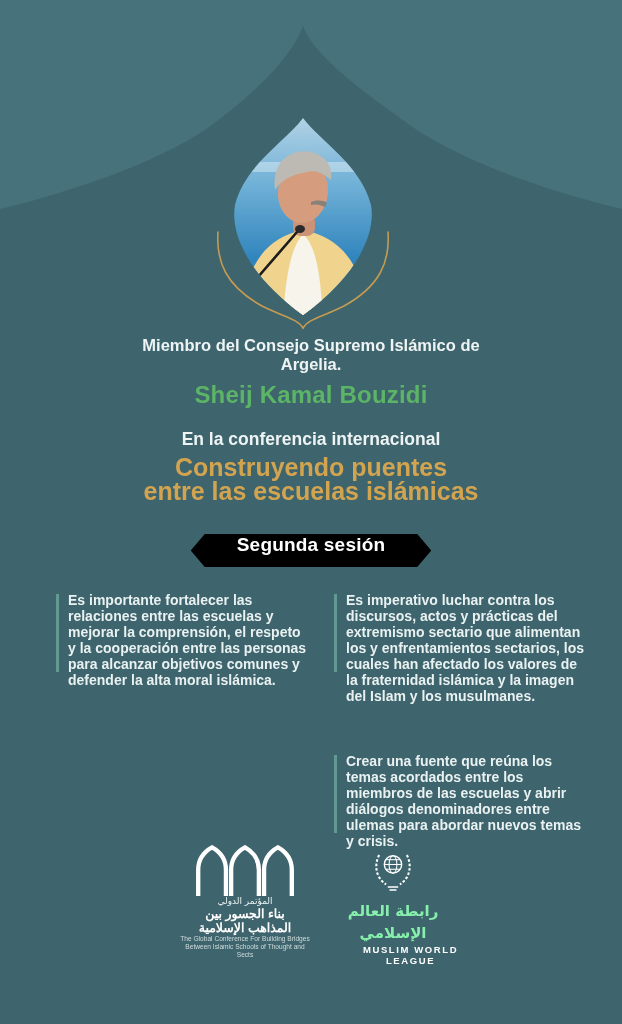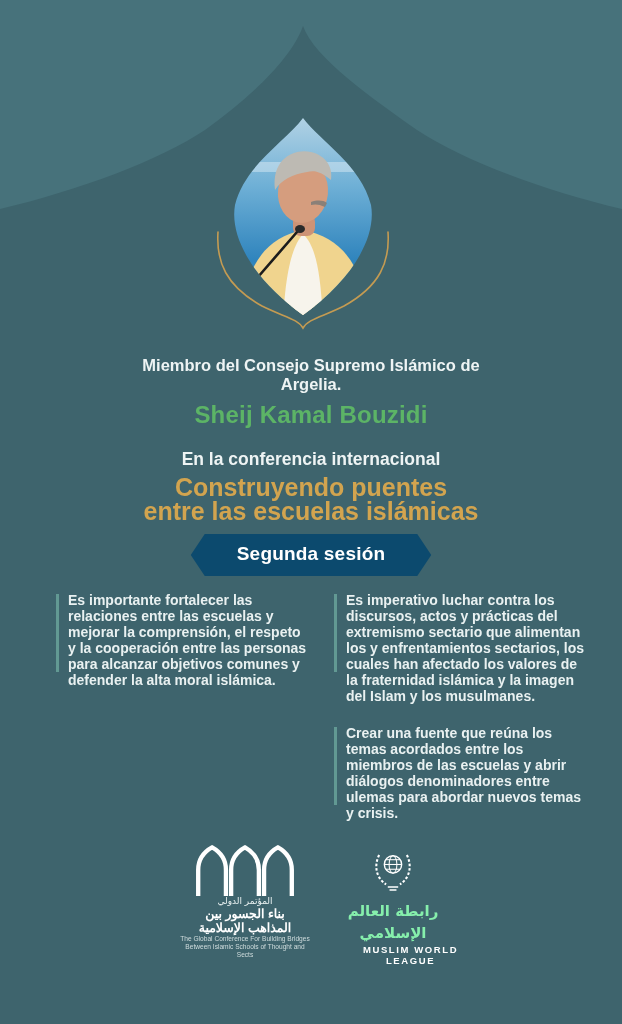--- a/index.html
+++ b/index.html
@@ -12,41 +12,41 @@
     overflow:hidden;
     font-family:"Liberation Sans", sans-serif;
     color:#e9f1f1;
   }
   
   #dome-svg{position:absolute;left:0;top:0;width:622px;height:1024px;}
   
   #photo-svg{position:absolute;left:223px;top:110px;width:160px;height:215px;}
   #goldline-svg{position:absolute;left:210px;top:220px;width:186px;height:112px;}
   
-  .center-text{position:absolute;left:0;width:622px;text-align:center;margin-top:20px;}
+  .center-text{position:absolute;left:0;width:622px;text-align:center;}
   .role-line{font-size:16.5px;line-height:19px;font-weight:600;color:#eef4f4;}
   #speaker-role{top:336px;}
   #speaker-name{top:381px;font-size:24px;font-weight:bold;color:#5cb466;letter-spacing:.2px;}
   #conf-kicker{top:429px;font-size:17.5px;font-weight:600;color:#eef4f4;}
   .conf-title-line{font-size:25px;line-height:24px;font-weight:bold;color:#d2a44f;}
   #conf-title{top:455px;}
   
   #session-badge{
     position:absolute;top:534px;left:50%;transform:translateX(-50%);
-    background:#0c4a6e;
-    padding:9px 46px 11px;
+    background:#000000;
+    padding:0 46px 11px;
     clip-path:polygon(14px 0,calc(100% - 14px) 0,100% 50%,calc(100% - 14px) 100%,14px 100%,0 50%);
     font-size:19px;font-weight:bold;color:#fff;letter-spacing:.2px;
   }
   
   #points{
     position:absolute;top:592px;left:56px;width:530px;
     display:flex;gap:26px;
   }
-  .col{width:252px;display:flex;flex-direction:column;}
+  .col{width:252px;display:flex;flex-direction:column;gap:28px;}
   .point{
     position:relative;
     padding-left:12px;
     margin-bottom:21px;
     font-size:14px;line-height:16px;font-weight:600;color:#e9f1f1;
   }
   .point::before{
     content:"";position:absolute;left:0;top:2px;width:2.5px;height:78px;
     background:#69a29a;opacity:.85;
   }

